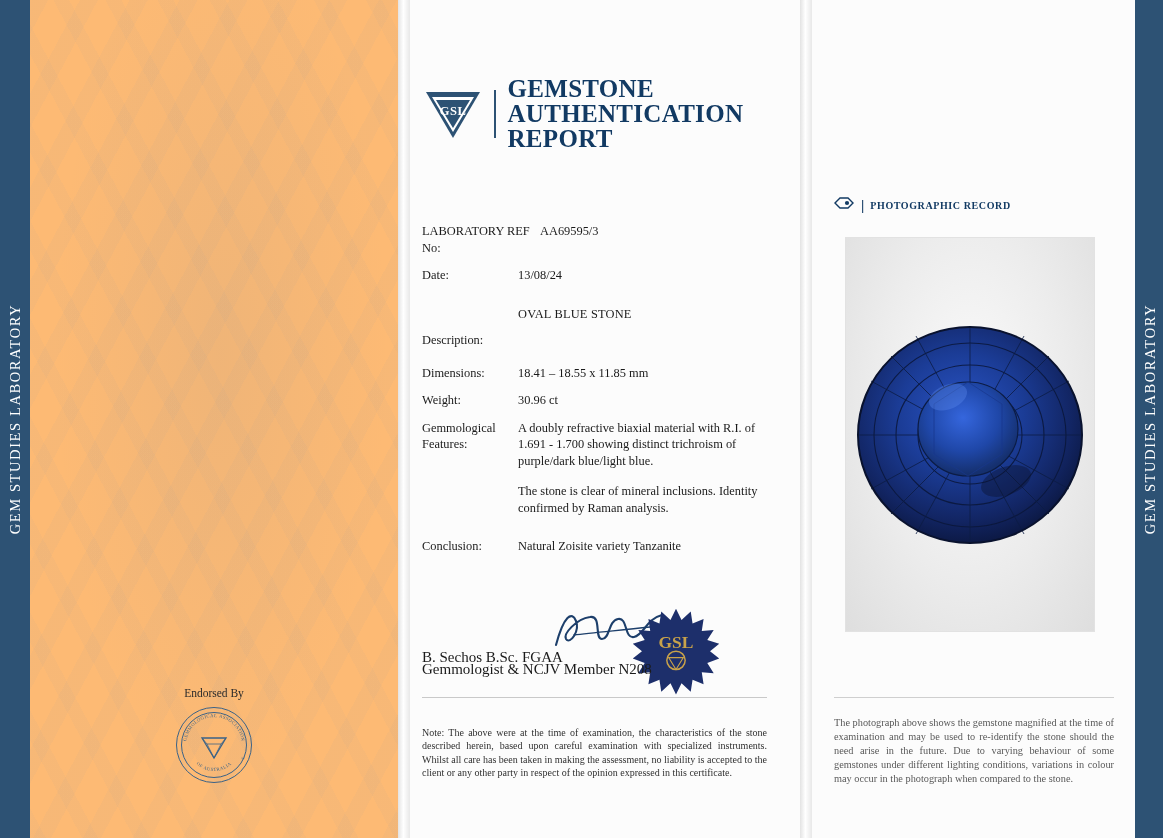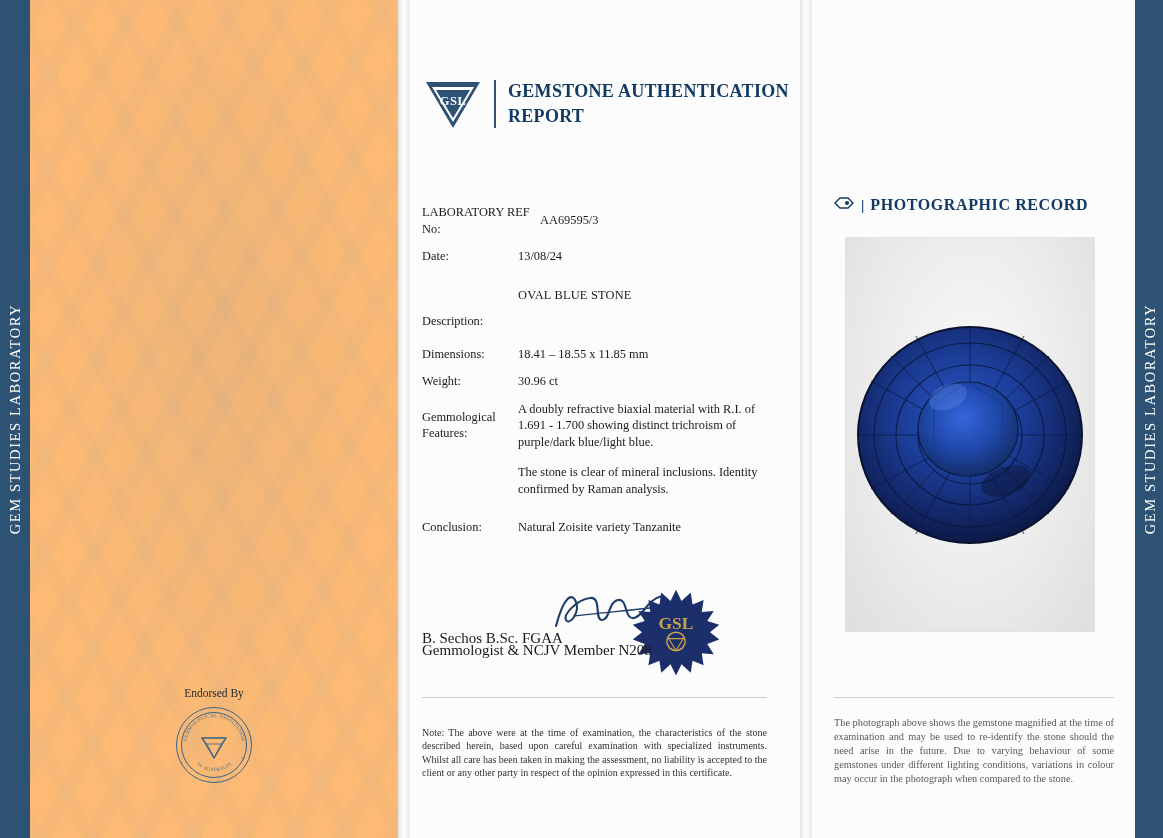--- a/index.html
+++ b/index.html
@@ -120,36 +120,35 @@
   .header-divider {
     width: 2px;
     height: 48px;
     background: #2d5274;
     margin: 0 12px 0 10px;
   }
   .header-title {
     color: #123a63;
     font-family: "Liberation Serif", serif;
     font-weight: bold;
-    font-size: 18px;
+    font-size: 25px;
     line-height: 25px;
     letter-spacing: 0.3px;
   }
 
   .report-body {
     margin: 72px 0 0 12px;
     width: 345px;
     font-size: 12.4px;
     color: #1a1a1a;
     line-height: 16.5px;
   }
   .row {
     display: flex;
     margin-bottom: 11px;
-    align-items: center;
   }
   .row .label {
     width: 96px;
     flex: none;
   }
   .row .value {
     flex: 1;
   }
   .subject {
     margin: 22px 0 10px 96px;
@@ -230,21 +229,21 @@
   }
   .photo-header .bar {
     font-weight: bold;
     font-size: 15px;
     margin-right: 6px;
     color: #123a63;
   }
   .photo-header-title {
     font-family: "Liberation Serif", serif;
     font-weight: bold;
-    font-size: 16px;
+    font-size: 10px;
     letter-spacing: 0.6px;
     color: #123a63;
   }
   .photo-frame {
     margin: 24px 0 0 34px;
     width: 248px;
     height: 393px;
     background: #f4f4f4;
     position: relative;
     overflow: hidden;

